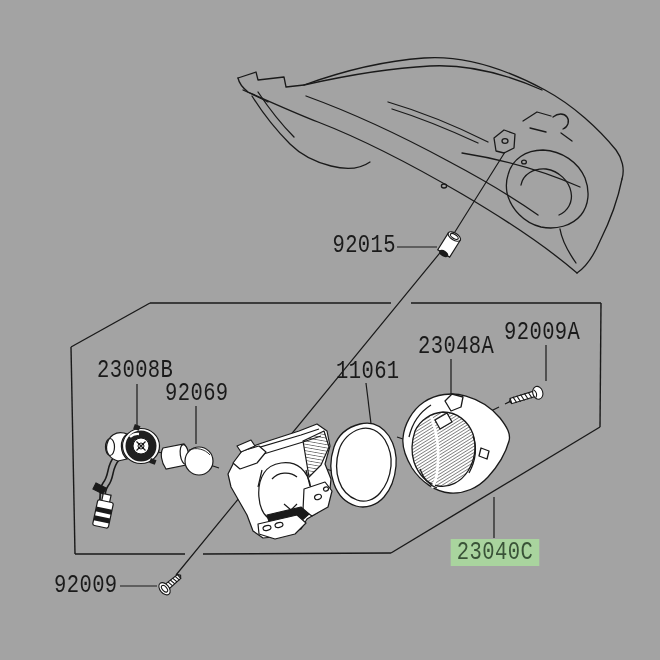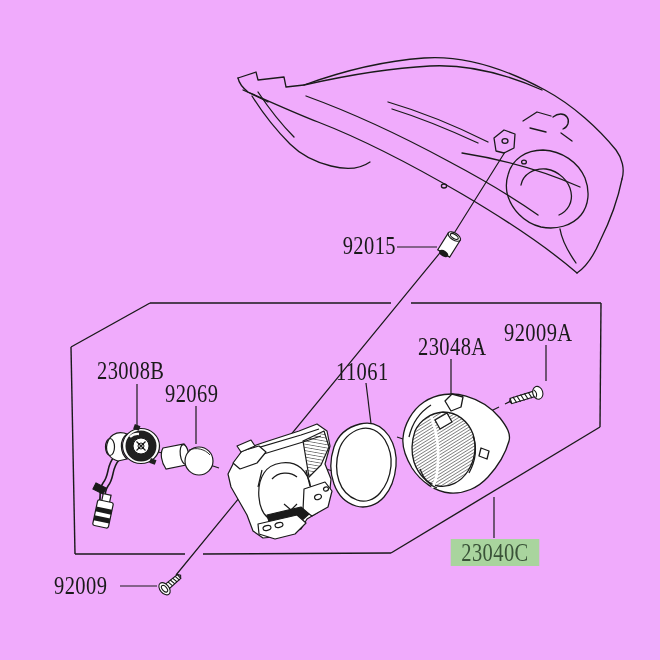--- a/index.html
+++ b/index.html
@@ -1,18 +1,18 @@
 <!DOCTYPE html>
 <html><head>
 <meta charset="utf-8">
 <style>
   html,body{margin:0;padding:0;background:#ffffff;}
   body{width:660px;height:660px;overflow:hidden;}
-  .stage{position:relative;width:660px;height:660px;background:#f0abfc;
-         font-family:Liberation Serif, serif;}
+  .stage{position:relative;width:660px;height:660px;background:#a3a3a3;
+         font-family:Liberation Mono, monospace;}
   .stage svg{position:absolute;left:0;top:0;}
   .lbl{position:absolute;color:#1a1a1a;font-size:25px;line-height:24px;
        white-space:nowrap;letter-spacing:.5px;transform:scaleX(.82);
        transform-origin:left center;}
   .lbl.r{transform-origin:right center;text-align:right;}
   .lbl.hl{background:#a9d49e;color:#3a5338;width:108px;height:27px;
           line-height:27px;text-align:center;transform:scaleX(.82);
           transform-origin:center center;}
 </style>
 </head>

